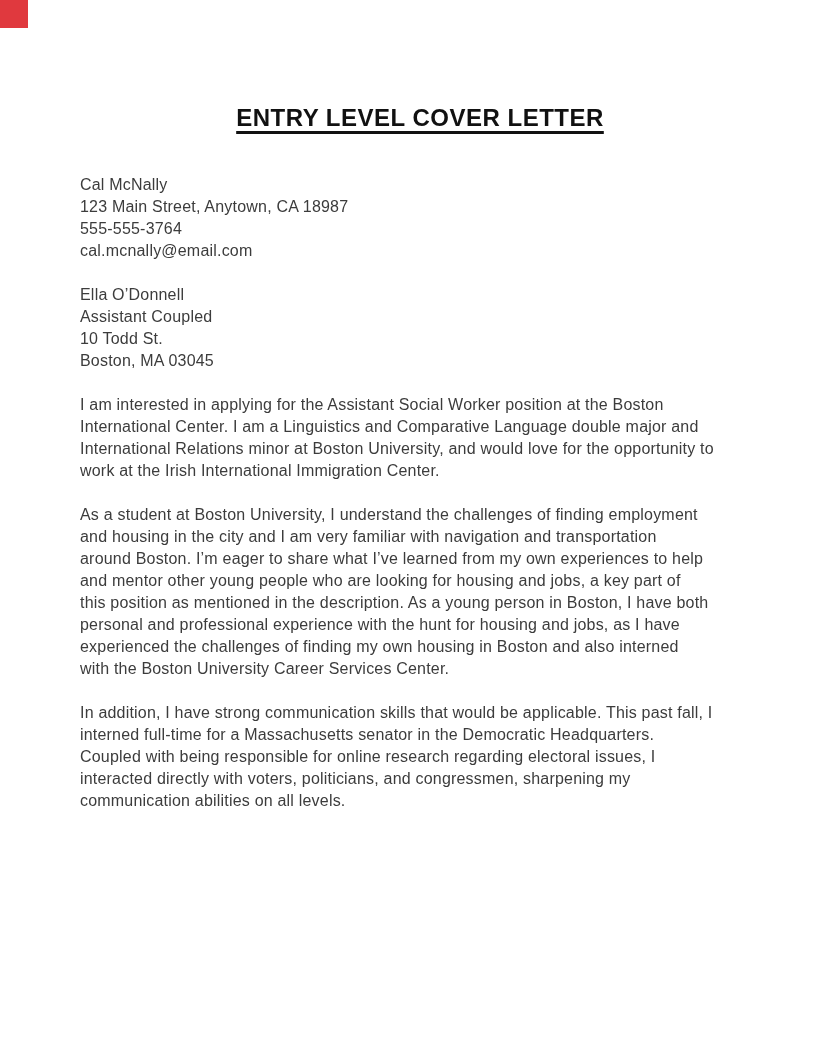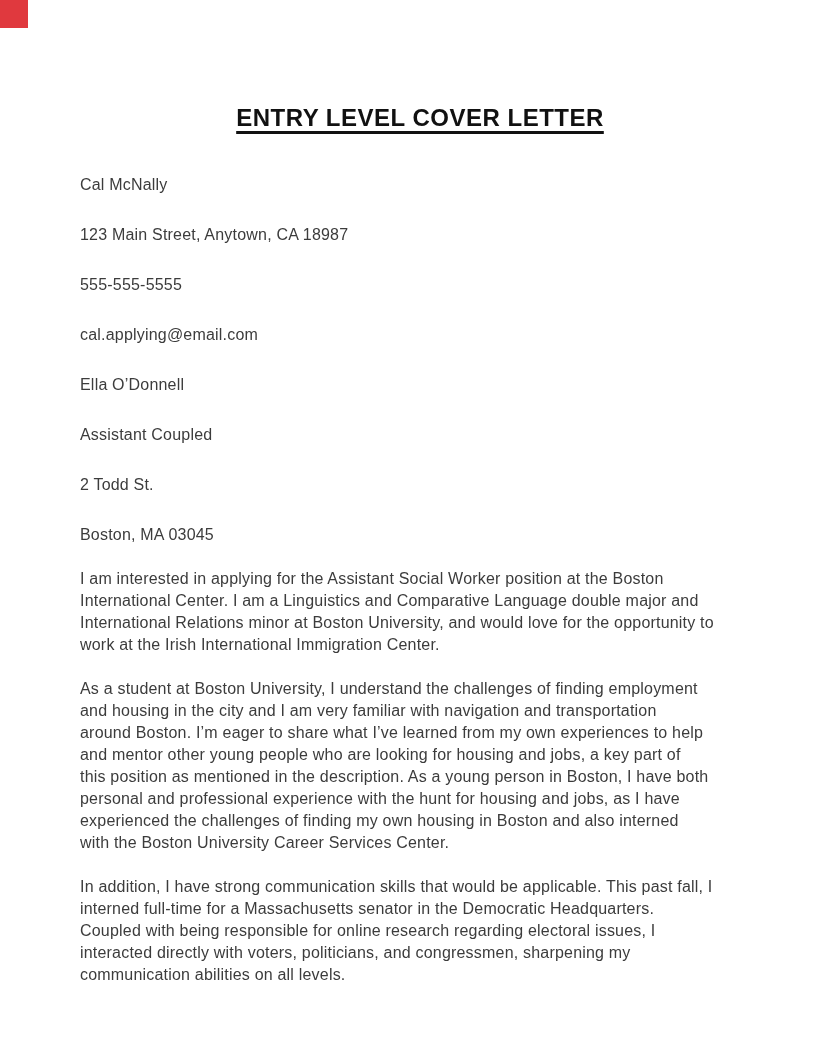--- a/index.html
+++ b/index.html
@@ -39,48 +39,47 @@
     color: #111111;
     text-decoration: underline;
     text-decoration-thickness: 2.5px;
     text-underline-offset: 5px;
   }
   .block {
     margin: 0 0 22px 0;
   }
   .block div {
     min-height: 22px;
-    margin-top: 28px;
   }
   .paragraph {
     white-space: pre-line;
     margin-top: 6px;
   }
 </style>
 </head>
 <body>
 
 <div class="page">
 
   <div class="corner-marker" style="background-color: rgb(224, 57, 62);"></div>
 
   <h1 class="doc-title">ENTRY LEVEL COVER LETTER</h1>
 
   <div class="block">
     <div>Cal McNally</div>
     <div>123 Main Street, Anytown, CA 18987</div>
-    <div>555-555-5555</div>
-    <div>cal.applying@email.com</div>
+    <div>555-555-3764</div>
+    <div>cal.mcnally@email.com</div>
   </div>
 
 
   <div class="block">
     <div>Ella O’Donnell</div>
     <div>Assistant Coupled</div>
-    <div>2 Todd St.</div>
+    <div>10 Todd St.</div>
     <div>Boston, MA 03045</div>
   </div>
 
 
   <div class="block paragraph">I am interested in applying for the Assistant Social Worker position at the Boston
 International Center. I am a Linguistics and Comparative Language double major and
 International Relations minor at Boston University, and would love for the opportunity to
 work at the Irish International Immigration Center.</div>
 
   <div class="block paragraph">As a student at Boston University, I understand the challenges of finding employment

